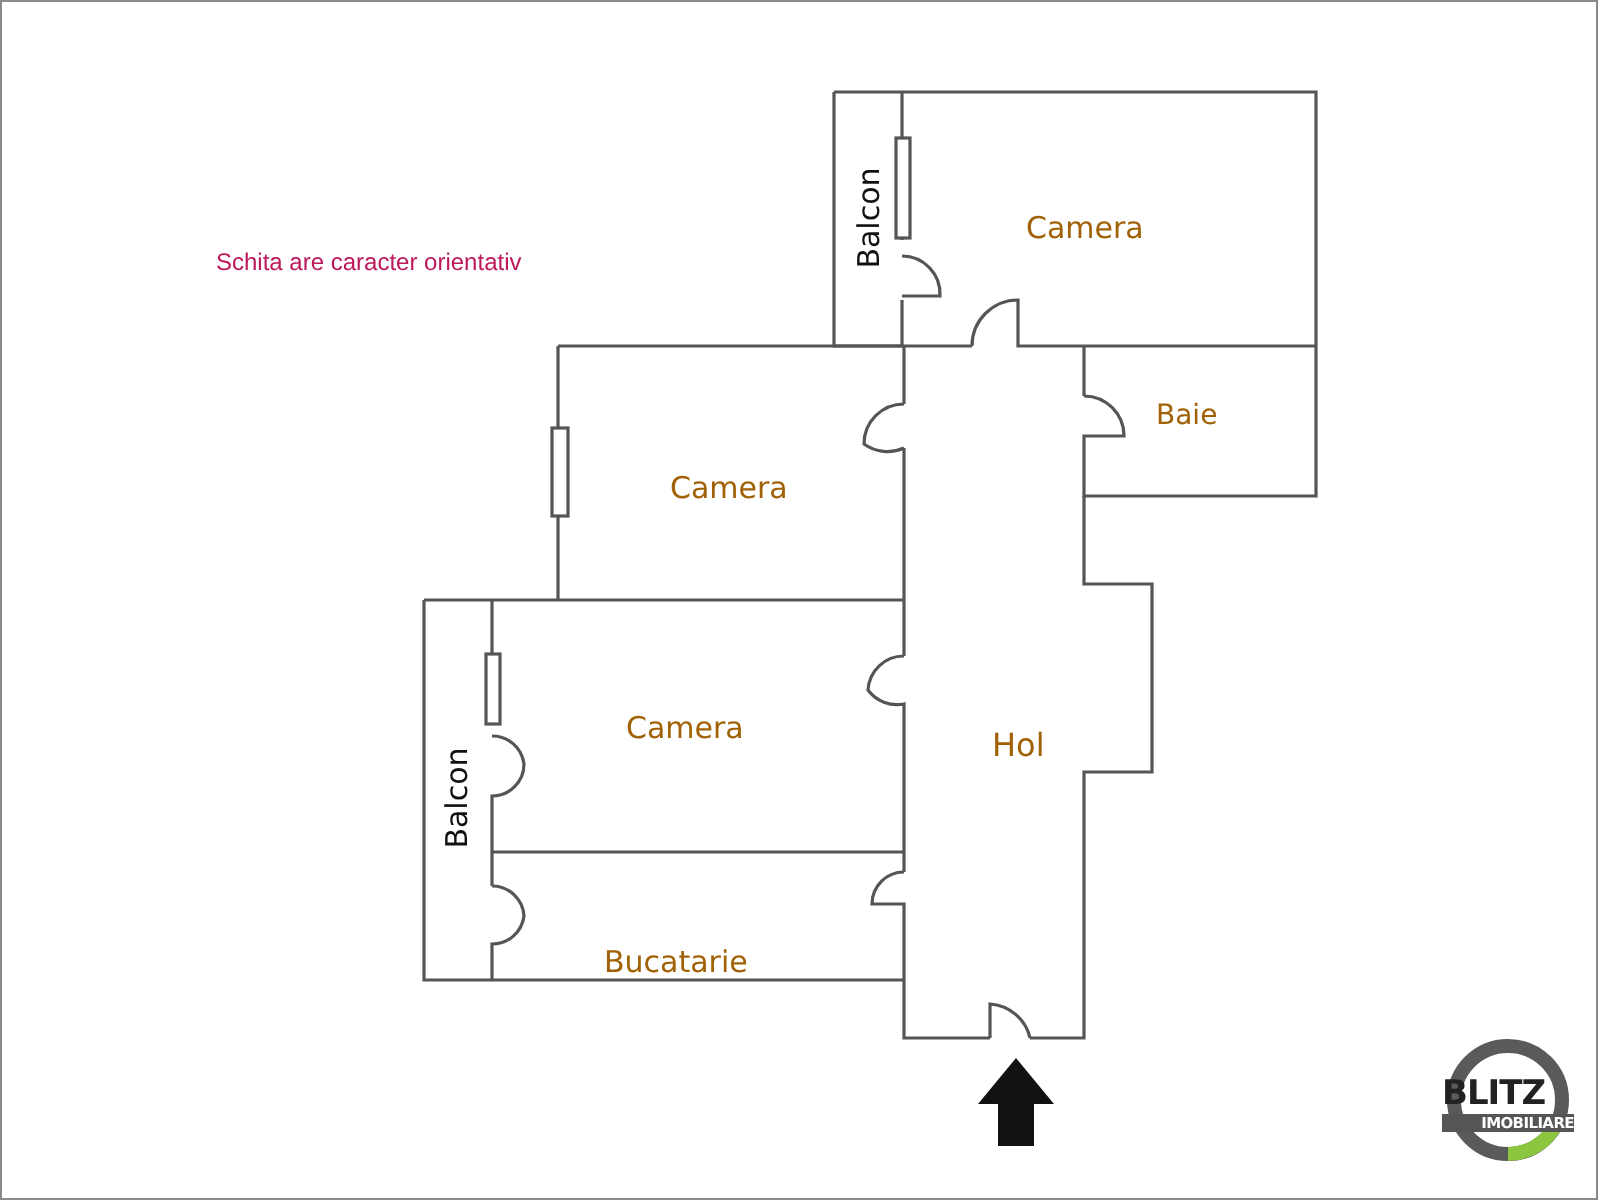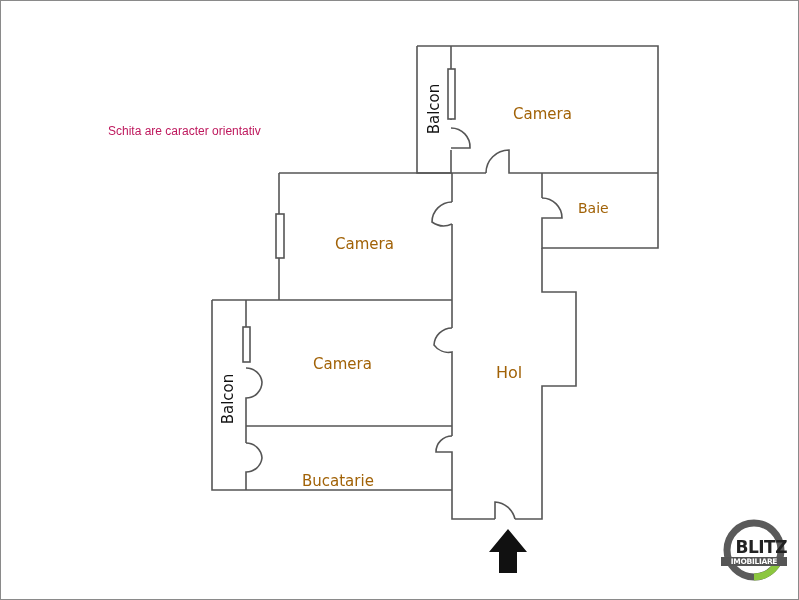--- a/index.html
+++ b/index.html
@@ -3,22 +3,22 @@
   <meta charset="utf-8">
   <style>
     html, body { margin: 0; padding: 0; background: #ffffff; }
     body { width: 799px; height: 600px; position: relative; overflow: hidden; }
     .frame { position: absolute; left: 0; top: 0; width: 797px; height: 598px; border: 1px solid #8a8a8a; box-sizing: content-box; }
     svg.plan { position: absolute; left: 0; top: 0; }
     .note { position: absolute; left: 108px; top: 77px; font-family: "Liberation Sans", sans-serif; font-size: 12px; color: #be185d; white-space: nowrap; margin-top: 47px; }
     .lbl { position: absolute; font-family: "DejaVu Sans", sans-serif; font-size: 15px; color: #a16207; white-space: nowrap; }
     .vlbl { position: absolute; font-family: "DejaVu Sans", sans-serif; font-size: 15px; color: #111; white-space: nowrap; transform: rotate(-90deg); transform-origin: center center; }
     .logo { position: absolute; left: 719px; top: 518px; width: 70px; height: 64px; }
-    .logo-text1 { position: absolute; left: 721px; top: 537px; width: 66px; text-align: right; font-family: "DejaVu Sans", sans-serif; font-weight: bold; font-size: 17px; color: #222; letter-spacing: -0.5px; }
-    .logo-text2 { position: absolute; left: 721px; top: 557px; width: 66px; text-align: center; font-family: "DejaVu Sans", sans-serif; font-weight: bold; font-size: 7.5px; color: #fff; background: #555; letter-spacing: -0.3px; }
+    .logo-text1 { position: absolute; left: 721px; top: 537px; width: 66px; text-align: left; font-family: "DejaVu Sans", sans-serif; font-weight: bold; font-size: 17px; color: #222; letter-spacing: -0.5px; }
+    .logo-text2 { position: absolute; left: 721px; top: 557px; width: 66px; text-align: right; font-family: "DejaVu Sans", sans-serif; font-weight: bold; font-size: 7.5px; color: #fff; background: #555; letter-spacing: -0.3px; }
   </style>
 </head>
 <body>
 
 <div class="frame"></div>
 
 <div class="note">Schita are caracter orientativ</div>
 
 <svg class="plan" width="799" height="600" viewBox="0 0 799 600">
   <g stroke="#555" stroke-width="1.6" fill="none">

